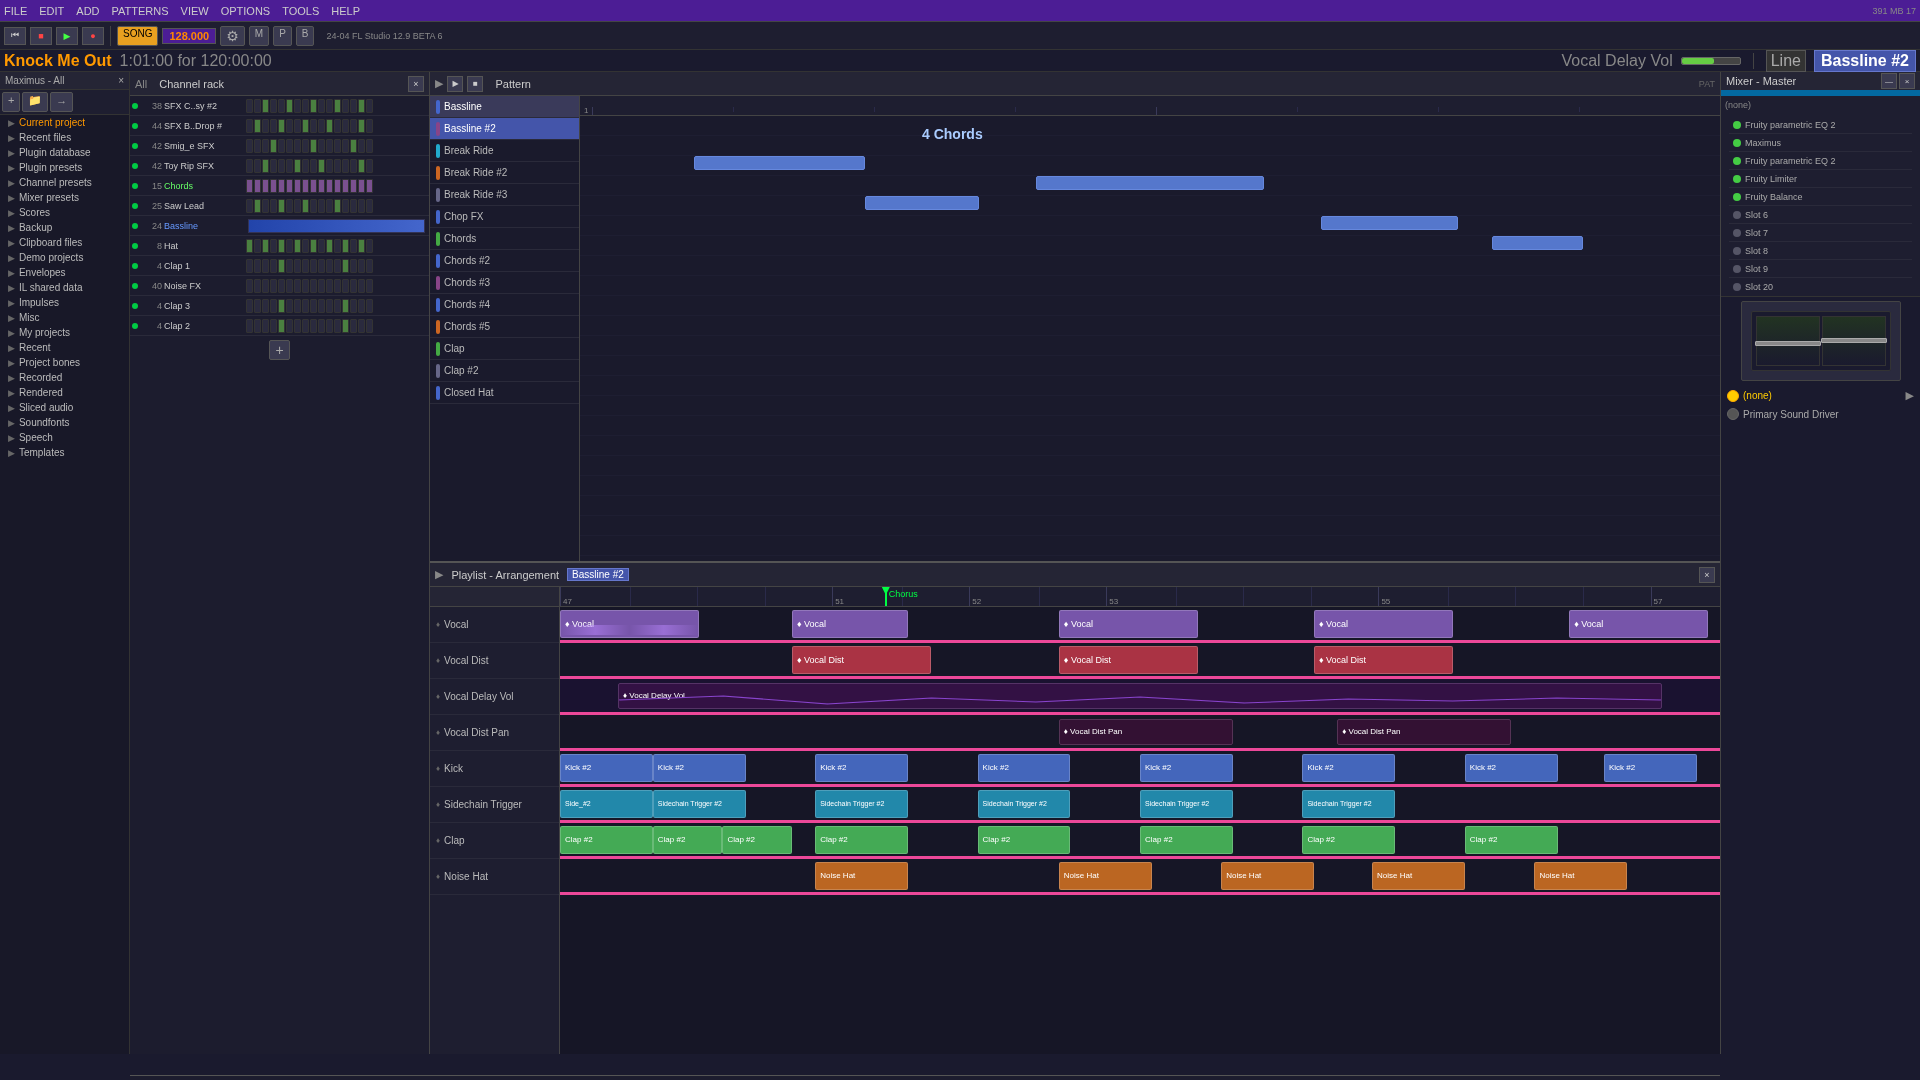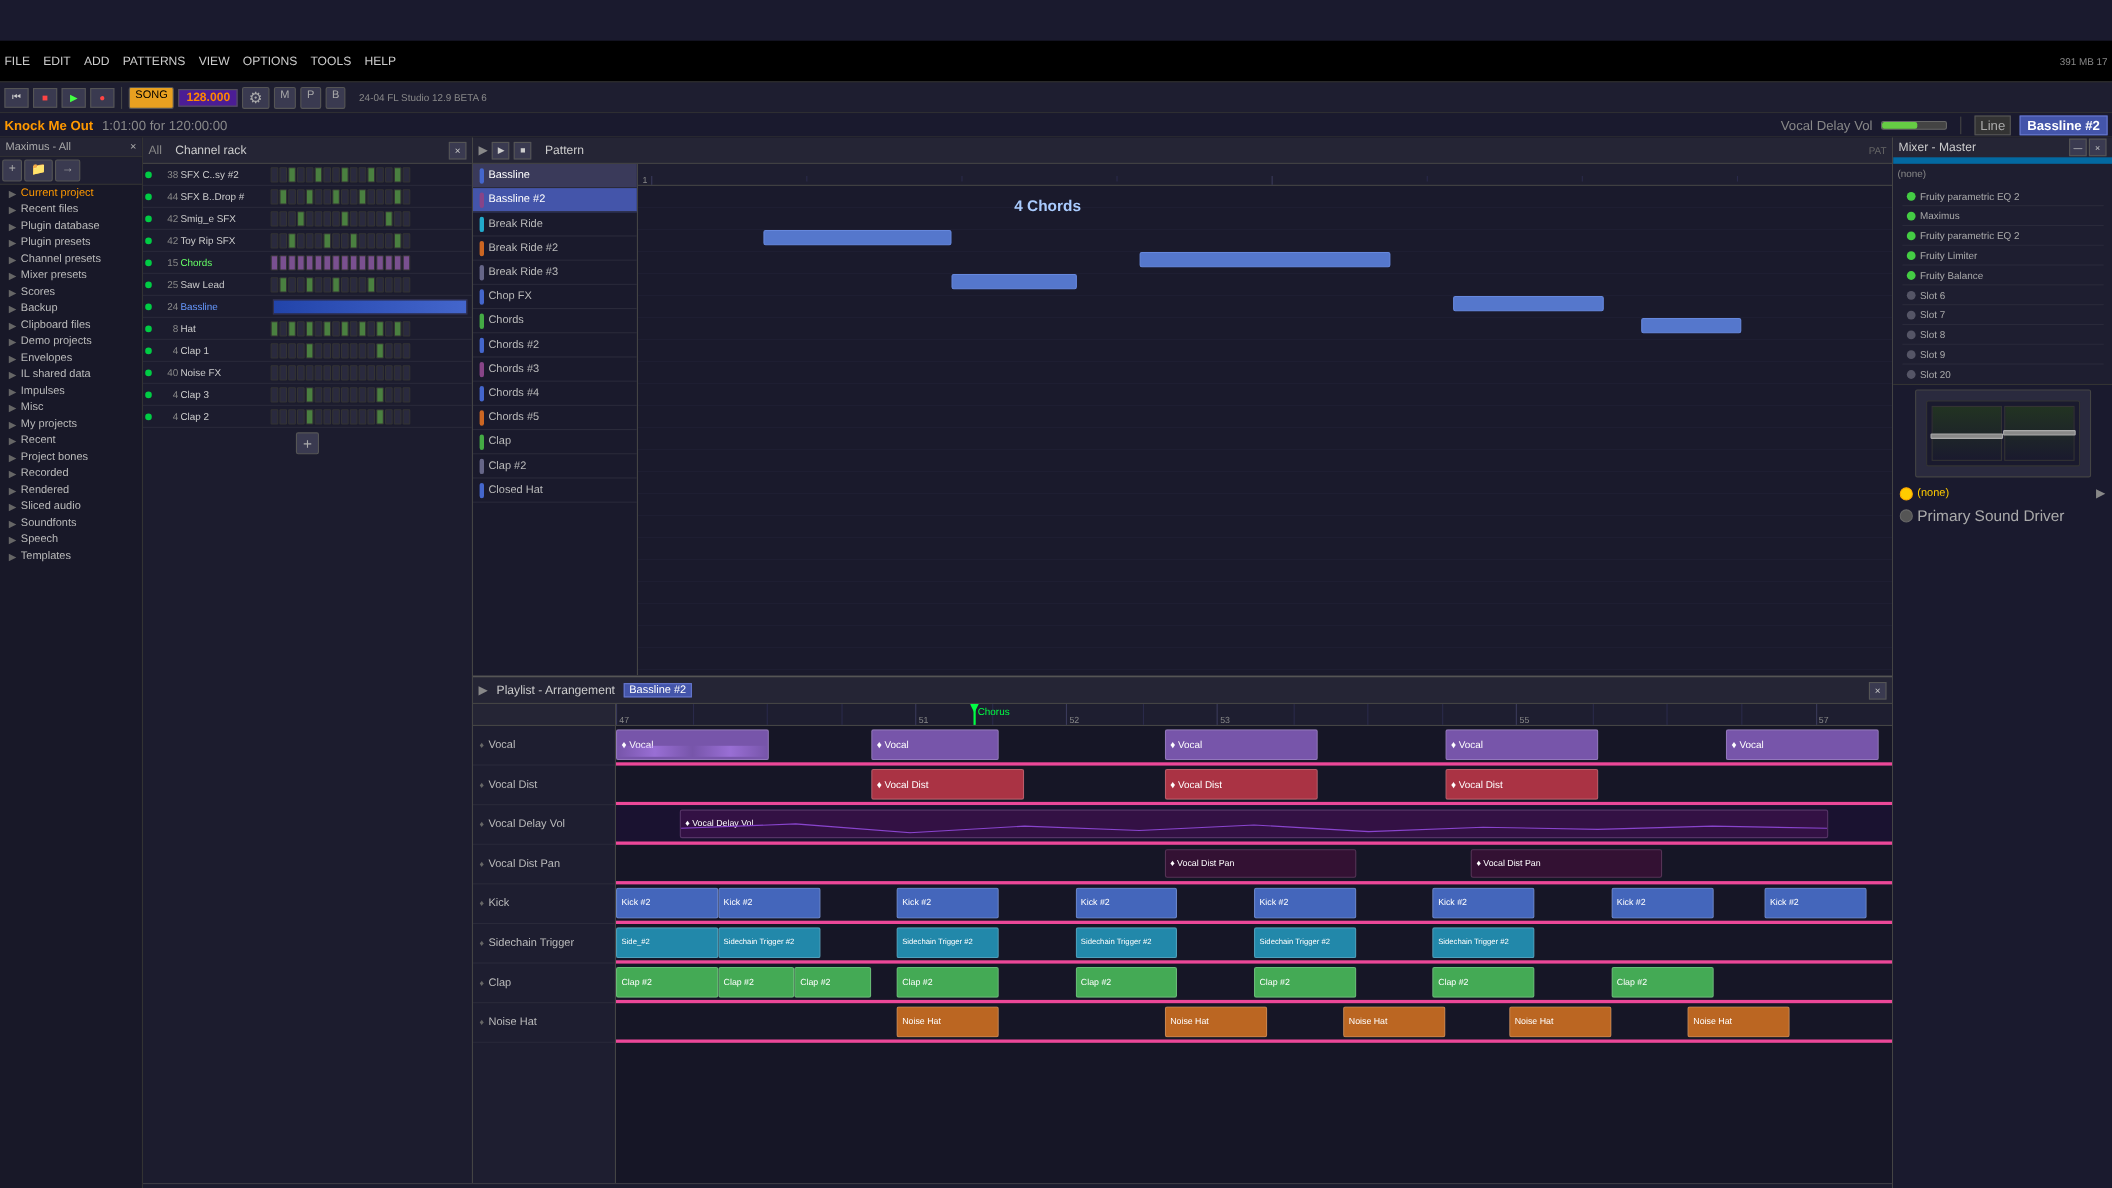--- a/index.html
+++ b/index.html
@@ -9,30 +9,29 @@
       font-family: 'Arial', sans-serif;
       font-size: 11px;
       width: 1920px;
       height: 1080px;
       overflow: hidden;
       user-select: none;
     }
 
     
     .menu-bar {
-      background: #000000;
-      height: 38px;
+      background: #4c1d95;
+      height: 22px;
       display: flex;
       align-items: center;
       padding: 0 4px;
       border-bottom: 1px solid #444;
       gap: 12px;
       font-size: 11px;
       color: #ccc;
-      margin-top: 37px;
     }
     .menu-bar span { cursor: pointer; }
 
     
     .toolbar {
       background: #1e1e30;
       height: 28px;
       display: flex;
       align-items: center;
       padding: 0 4px;
@@ -71,21 +70,21 @@
       font-family: monospace;
     }
     .info-bar {
       background: #1a1a2e;
       height: 22px;
       display: flex;
       align-items: center;
       padding: 0 4px;
       gap: 8px;
       border-bottom: 1px solid #333;
-      font-size: 12px;
+      font-size: 16px;
       color: #aaa;
     }
 
     
     .main-layout {
       display: flex;
       height: calc(1080px - 98px);
     }
 
     
@@ -1251,20 +1250,20 @@
       </div>
 
       <div style="display:flex;align-items:center;gap:4px;padding:2px;">
         <div style="width:12px;height:12px;background:#ffcc00;border-radius:50%;border:1px solid #ffaa00;"></div>
         <span style="font-size:10px;color:#ffcc00;">(none)</span>
         <div style="flex:1"></div>
         <span style="cursor:pointer;color:#888;">▶</span>
       </div>
       <div style="display:flex;align-items:center;gap:4px;padding:2px;">
         <div style="width:12px;height:12px;background:#555;border-radius:50%;border:1px solid #666;"></div>
-        <span style="font-size:14px;color:#aaa;">Primary Sound Driver</span>
+        <span style="font-size:10px;color:#aaa;">Primary Sound Driver</span>
       </div>
     </div>
   </div>
 </div>
 
 <div style="position:fixed;bottom:0;left:130px;right:200px;height:0px;background:#1c1c2e;border-top:1px solid #555;display:flex;overflow-x:auto;padding:2px;gap:1px;">
 </div>
 
 </body></html>

